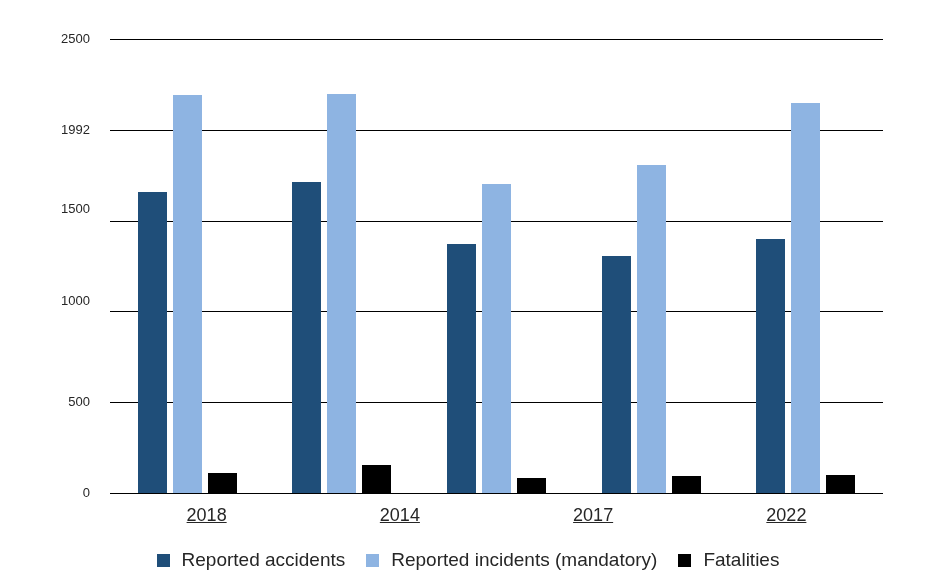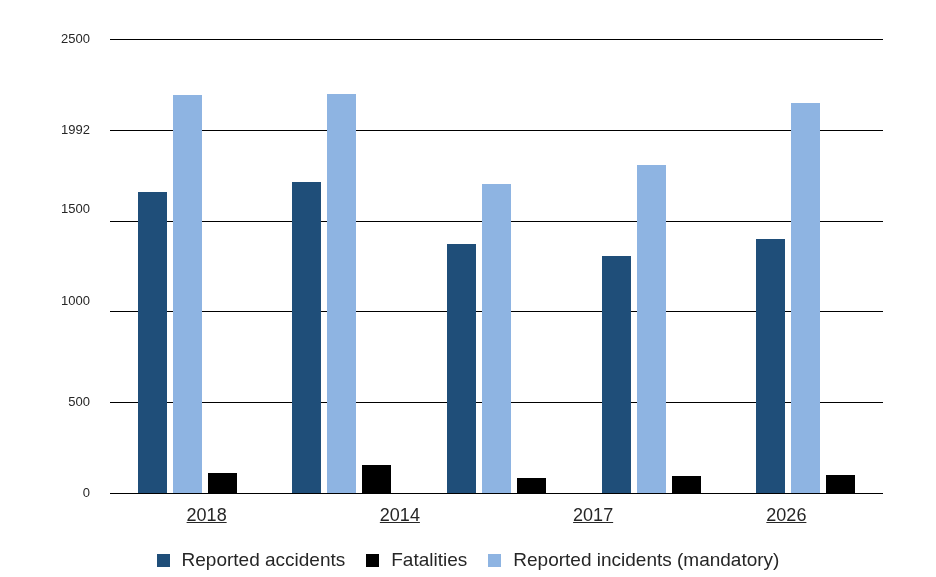--- a/index.html
+++ b/index.html
@@ -62,29 +62,29 @@
           <div class="bar" style="height: 254.24px; background: rgb(31, 78, 121);"></div>
           <div class="bar" style="height: 389.532px; background: rgb(142, 180, 226);"></div>
           <div class="bar" style="height: 18.16px; background: rgb(0, 0, 0);"></div>
         </div>
       </div>
   </div>
   <div class="xlabels">
       <div class="xl">2018</div>
       <div class="xl">2014</div>
       <div class="xl">2017</div>
-      <div class="xl">2026</div>
+      <div class="xl">2022</div>
     </div>
   <div class="legend">
       <div class="item">
         <span class="swatch" style="background: rgb(31, 78, 121);"></span>
         <span class="lab">Reported accidents</span>
       </div>
       <div class="item">
+        <span class="swatch" style="background: rgb(142, 180, 226);"></span>
+        <span class="lab">Reported incidents (mandatory)</span>
+      </div>
+      <div class="item">
         <span class="swatch" style="background: rgb(0, 0, 0);"></span>
         <span class="lab">Fatalities</span>
-      </div>
-      <div class="item">
-        <span class="swatch" style="background: rgb(142, 180, 226);"></span>
-        <span class="lab">Reported incidents (mandatory)</span>
       </div>
     </div>
 </div>
 
 </body></html>

